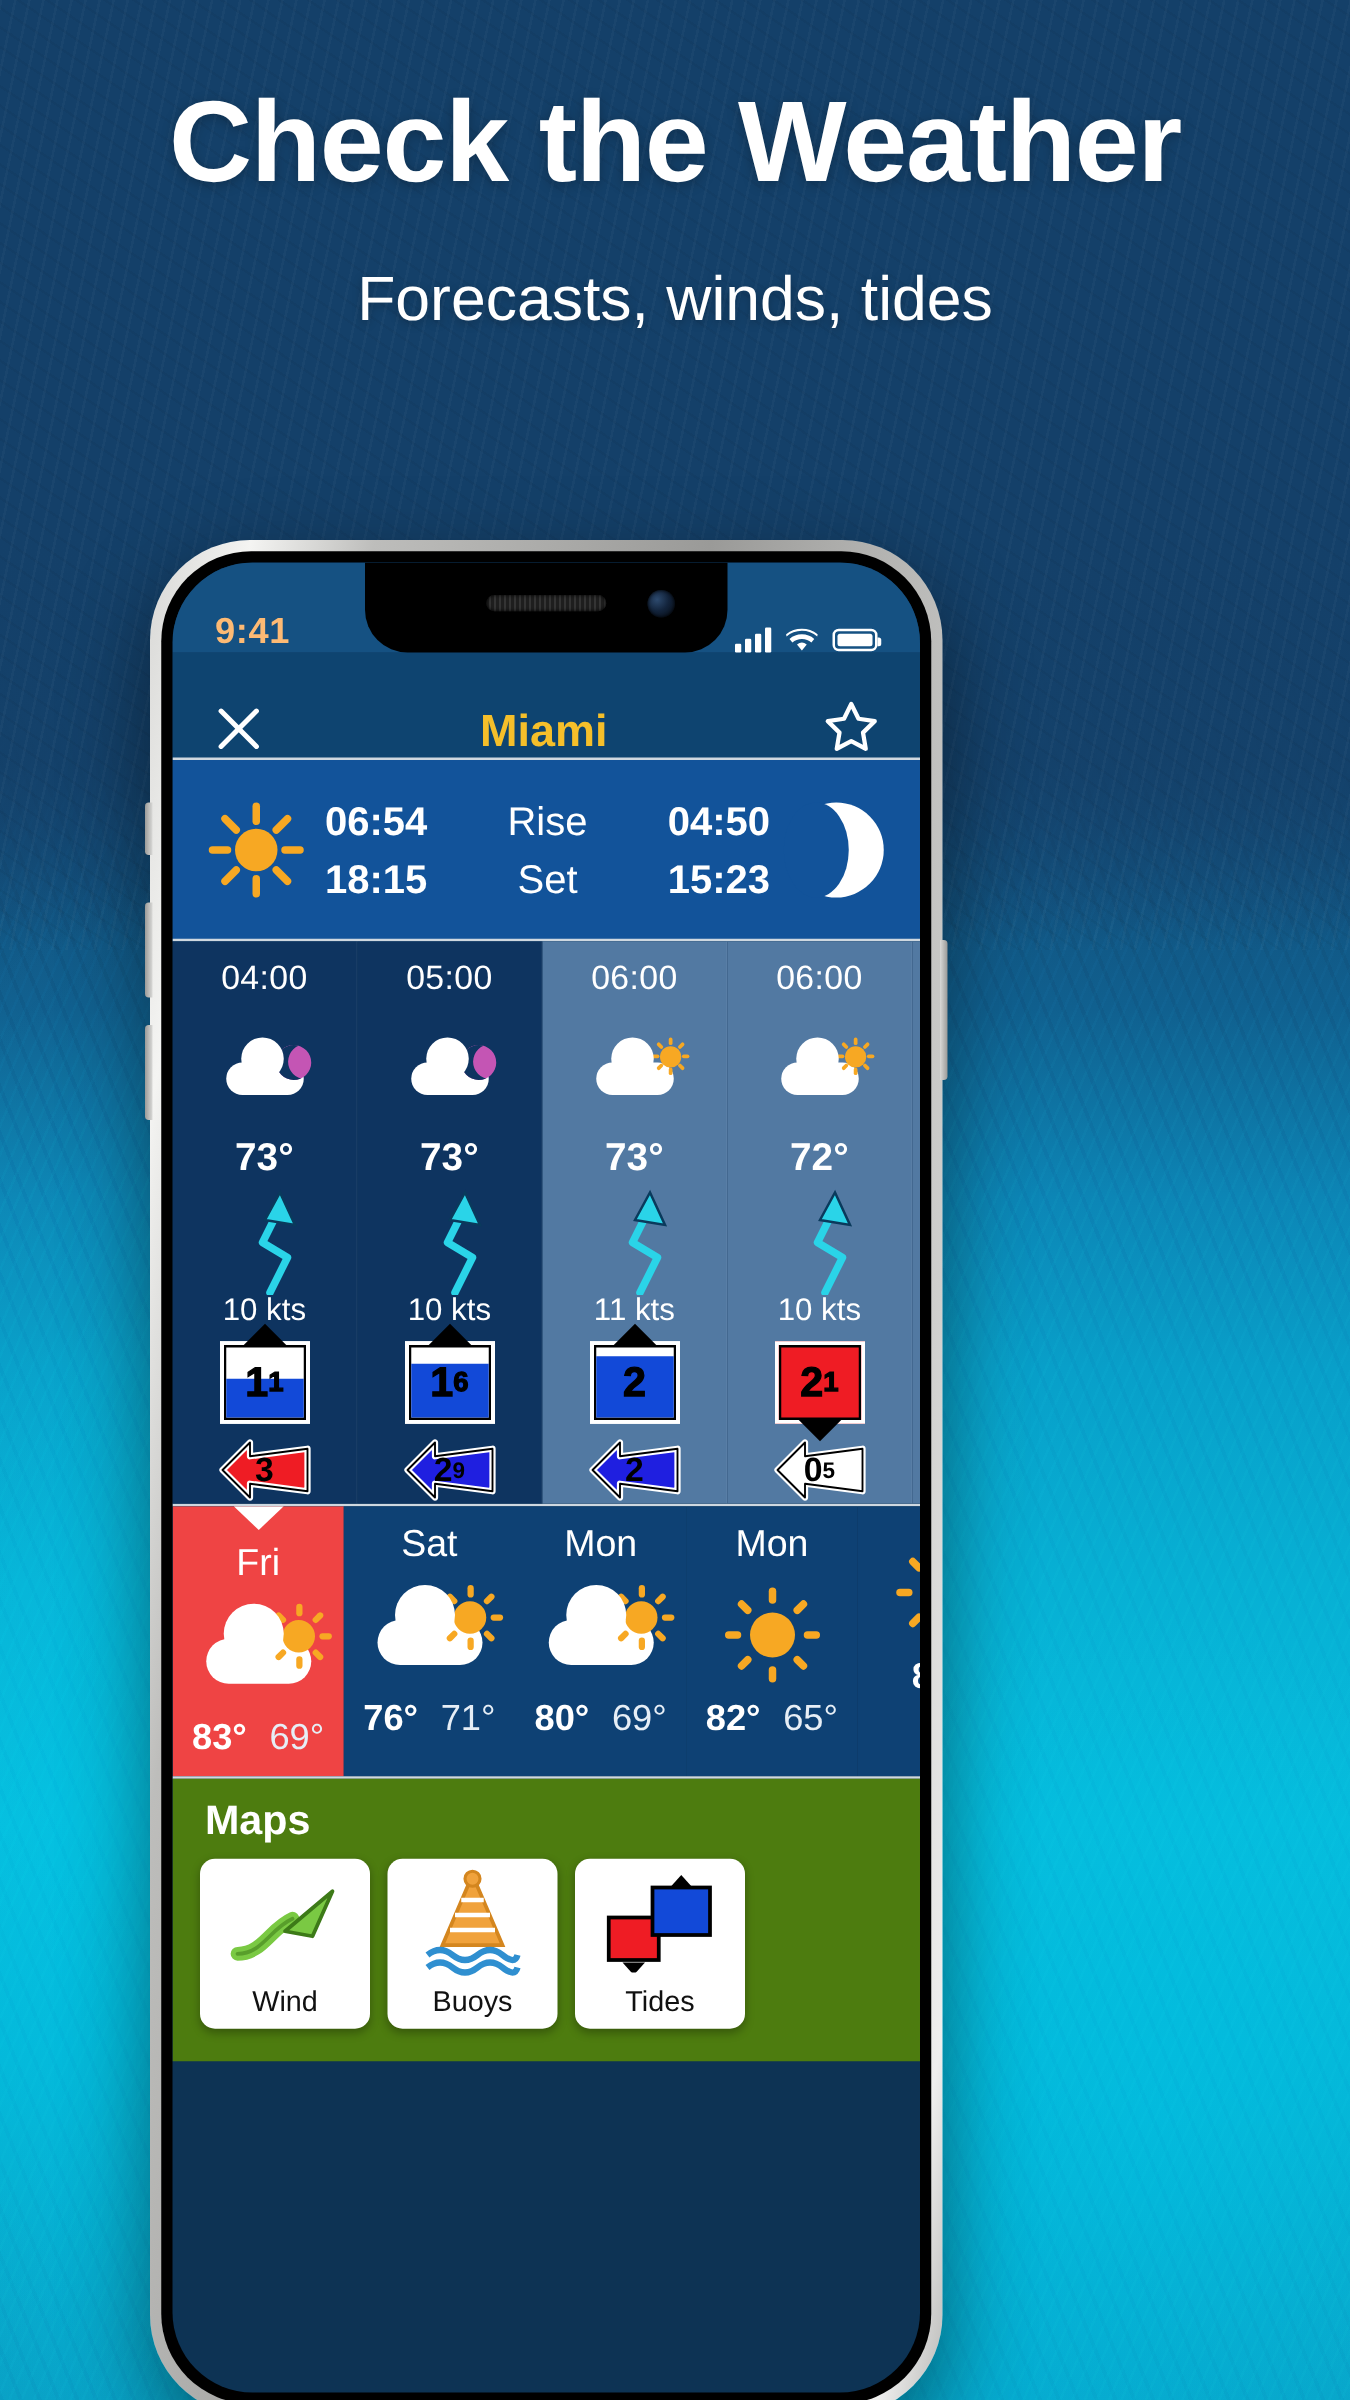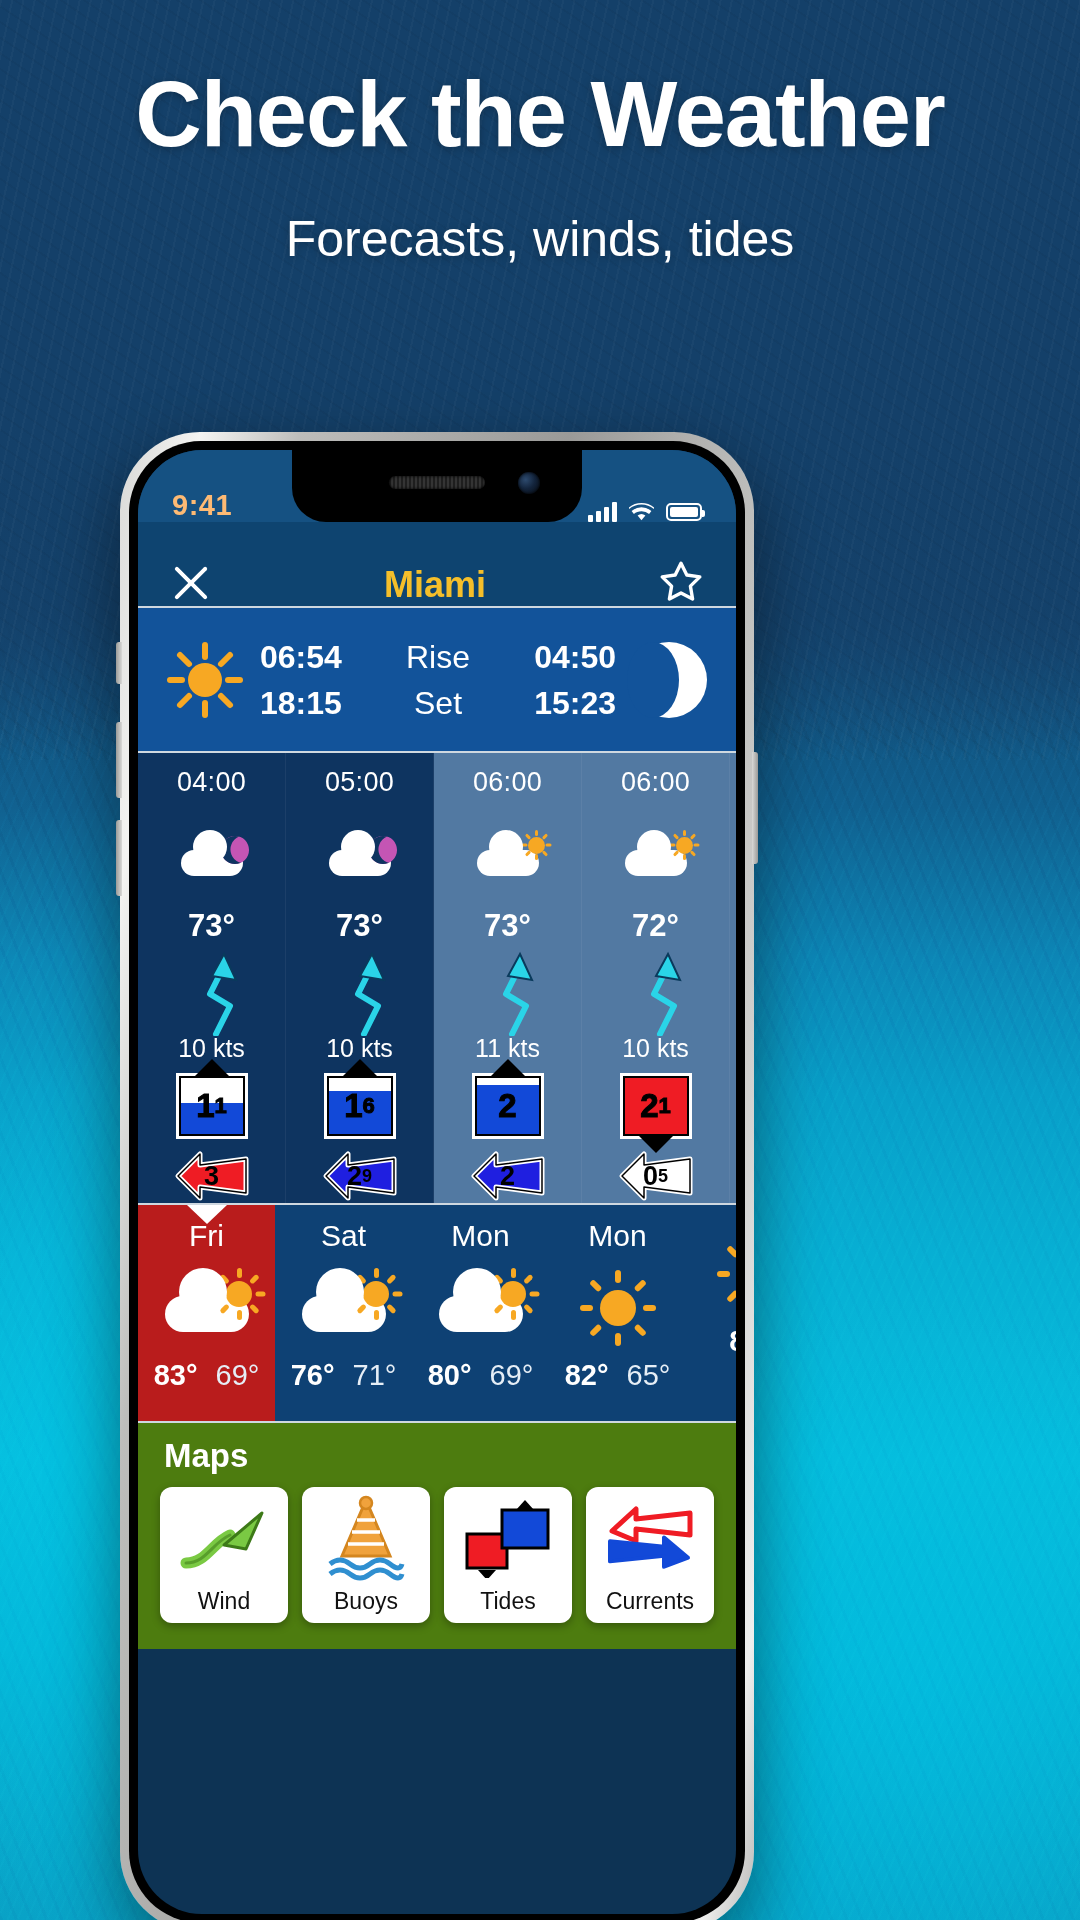--- a/index.html
+++ b/index.html
@@ -190,21 +190,21 @@
   }
   .curarrow span sub{ font-size:18px; }
 
   
   #daily{ display:flex; height:218px; border-bottom:2px solid #cfd8e0; overflow:hidden;}
   .dcol{
     width:137px; flex:0 0 137px; color:#fff; position:relative;
     display:flex;flex-direction:column;align-items:center; padding-top:14px;
     background:#0e4174;
   }
-  .dcol.sel{ background:#b91c1c; }
+  .dcol.sel{ background:#ef4444;justify-content:center; }
   .dcol .caret{
     position:absolute; top:0; left:50%; transform:translateX(-50%);
     width:0;height:0;border-left:20px solid transparent;border-right:20px solid transparent;
     border-top:19px solid #fff;
   }
   .d-day{ font-size:30px; }
   .d-icon{ height:94px; margin-top:8px; display:flex;align-items:center;justify-content:center;}
   .d-temps{ display:flex; gap:18px; align-items:baseline; margin-top:4px;}
   .d-hi{ font-size:29px; font-weight:bold;}
   .d-lo{ font-size:29px; color:#e6eef6;}
@@ -612,25 +612,16 @@
             <div class="art">
               <svg width="92" height="80" viewBox="0 0 92 80">
       <rect x="5" y="36" width="40" height="34" fill="#ef1c24" stroke="#000" stroke-width="3"></rect>
       <path d="M16 72 L34 72 L25 82 Z" fill="#000"></path>
       <rect x="40" y="12" width="46" height="38" fill="#1249d8" stroke="#000" stroke-width="3"></rect>
       <path d="M54 12 L72 12 L63 2 Z" fill="#000"></path>
     </svg>
             </div>
                  <div class="cap">Tides</div>
           </div>
-          <div class="mapcard">
-            <div class="art">
-              <svg width="96" height="74" viewBox="0 0 96 74">
-      <path d="M10 30 L34 8 L34 18 L88 12 L88 34 L34 28 L34 40 Z" fill="#fff" stroke="#ef1c24" stroke-width="5" stroke-linejoin="round"></path>
-      <path d="M86 62 L62 40 L62 50 L8 44 L8 66 L62 60 L62 72 Z" fill="#1249d8" stroke="#1249d8" stroke-width="4" stroke-linejoin="round" transform="translate(0,-4) scale(1,0.92) translate(0,4)"></path>
-    </svg>
-            </div>
-                 <div class="cap">Currents</div>
-          </div>
         </div>
     </div>
   </div>
 </div>
 
 </body></html>

